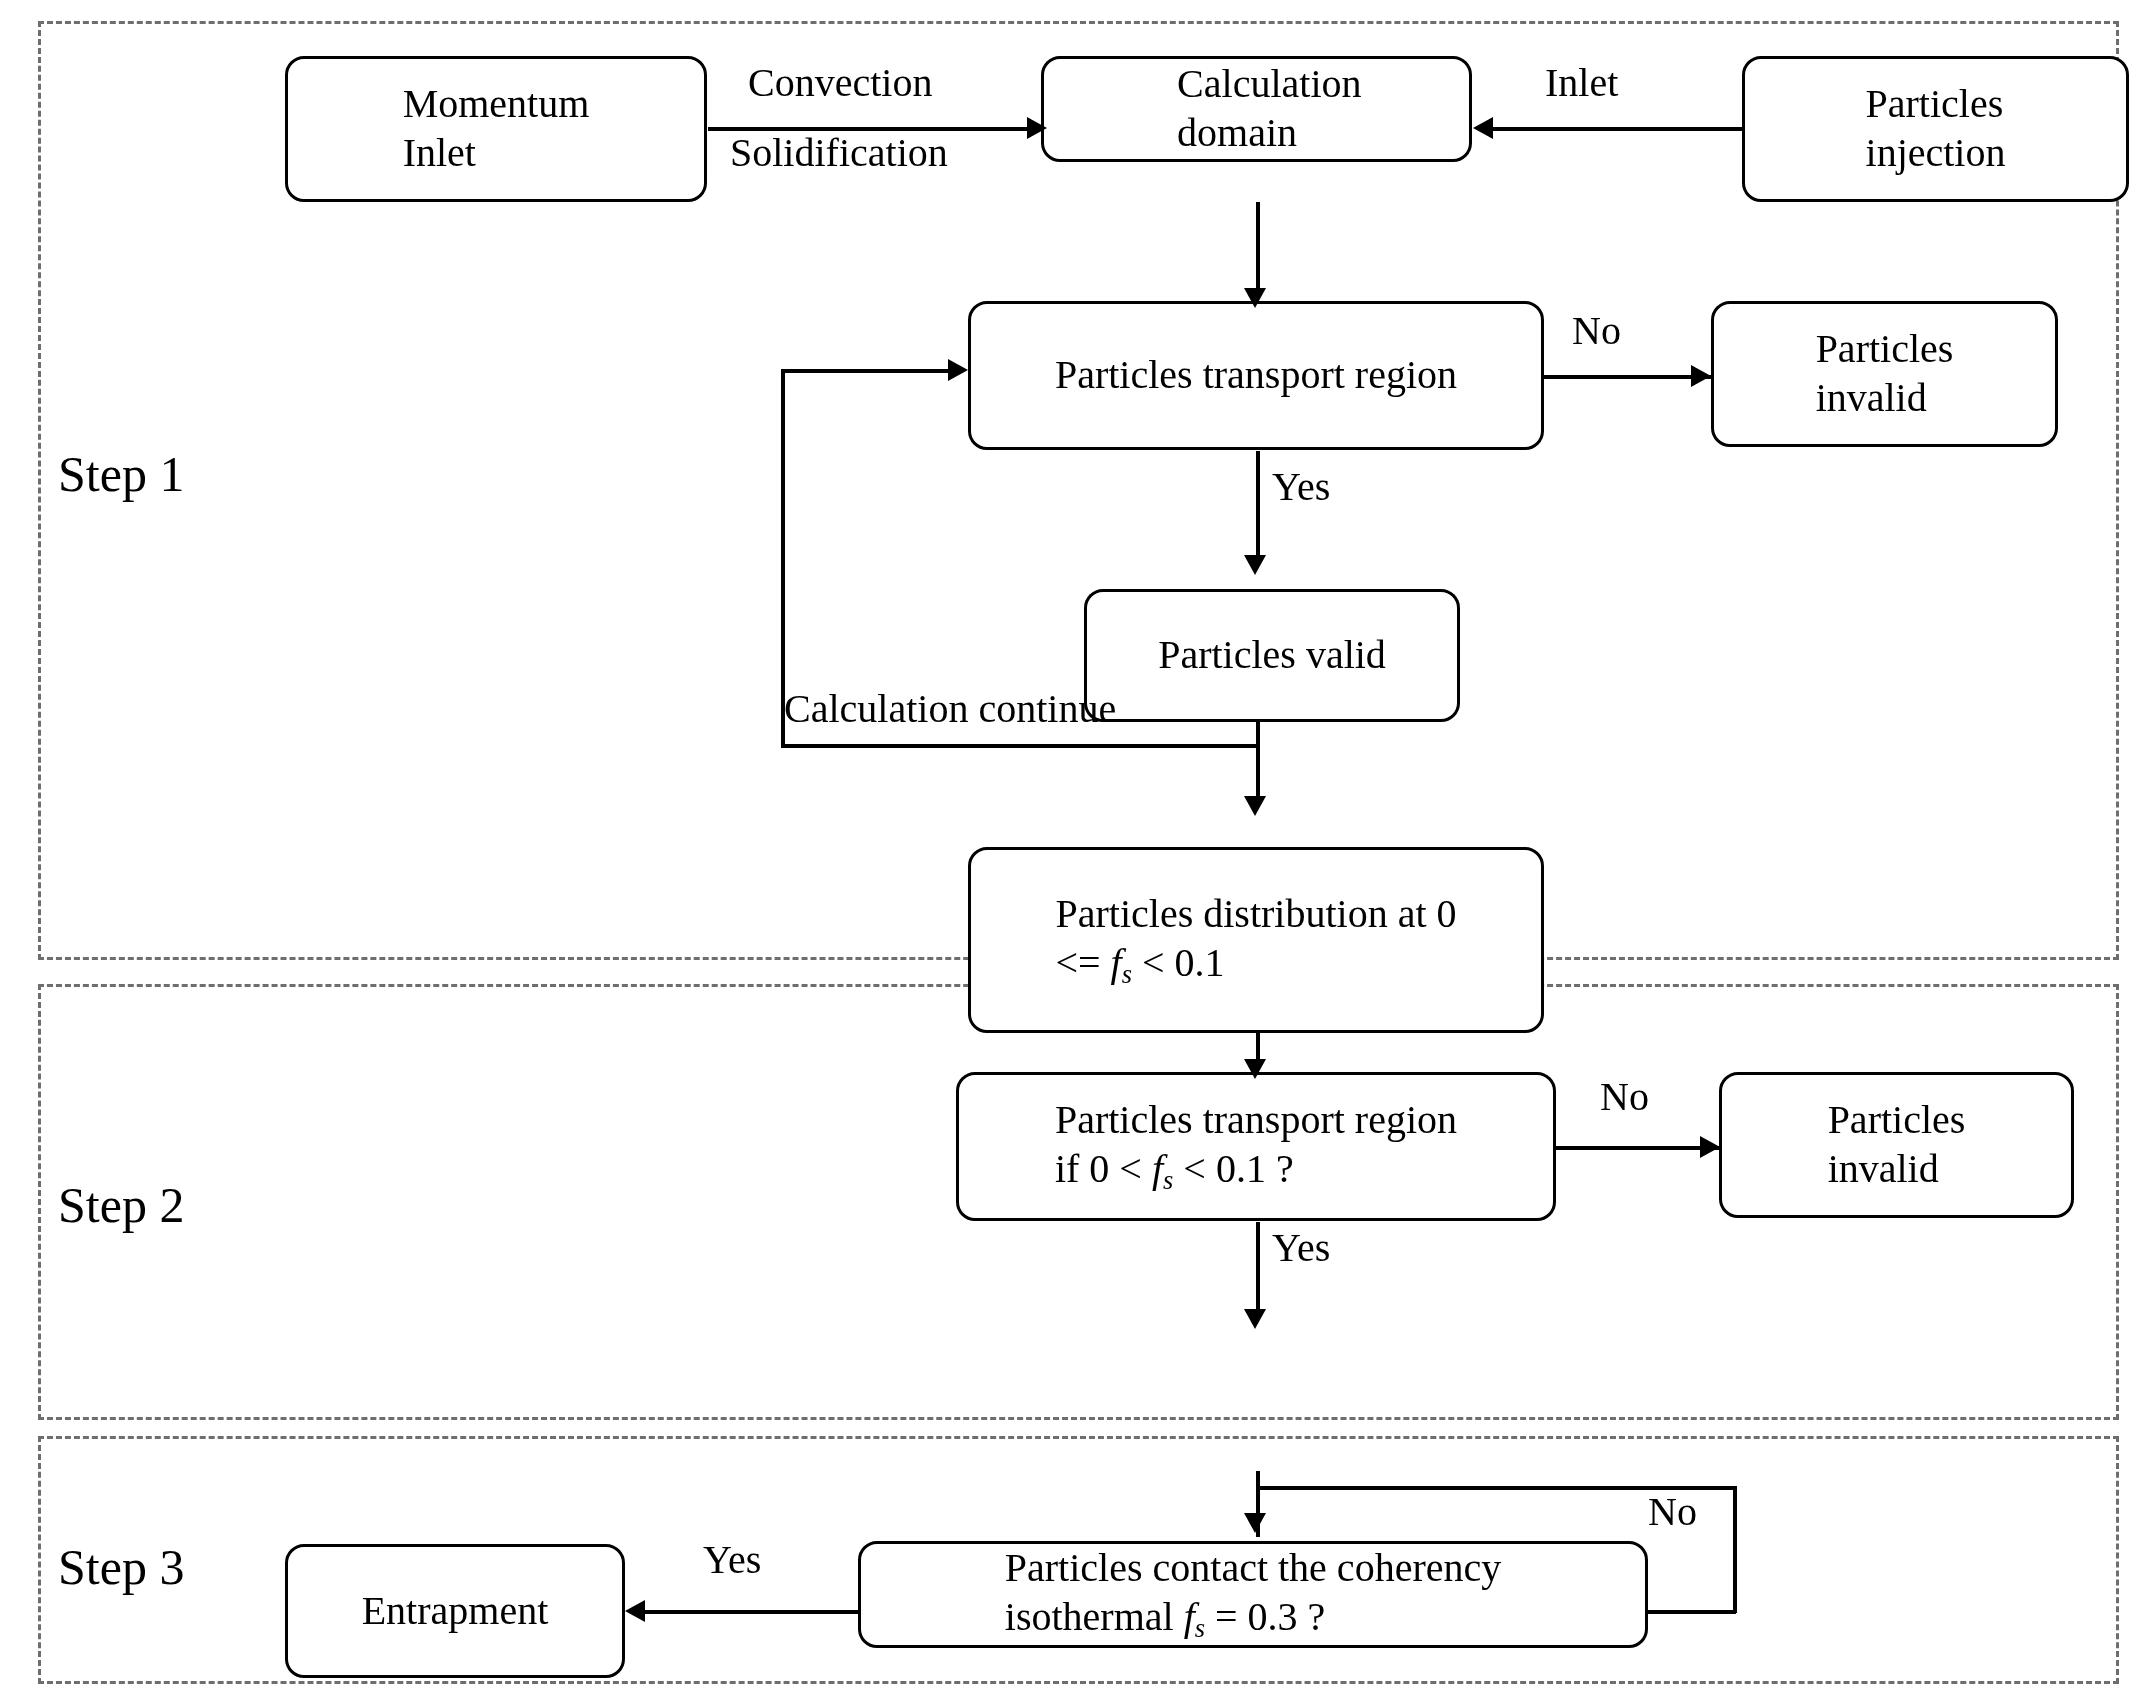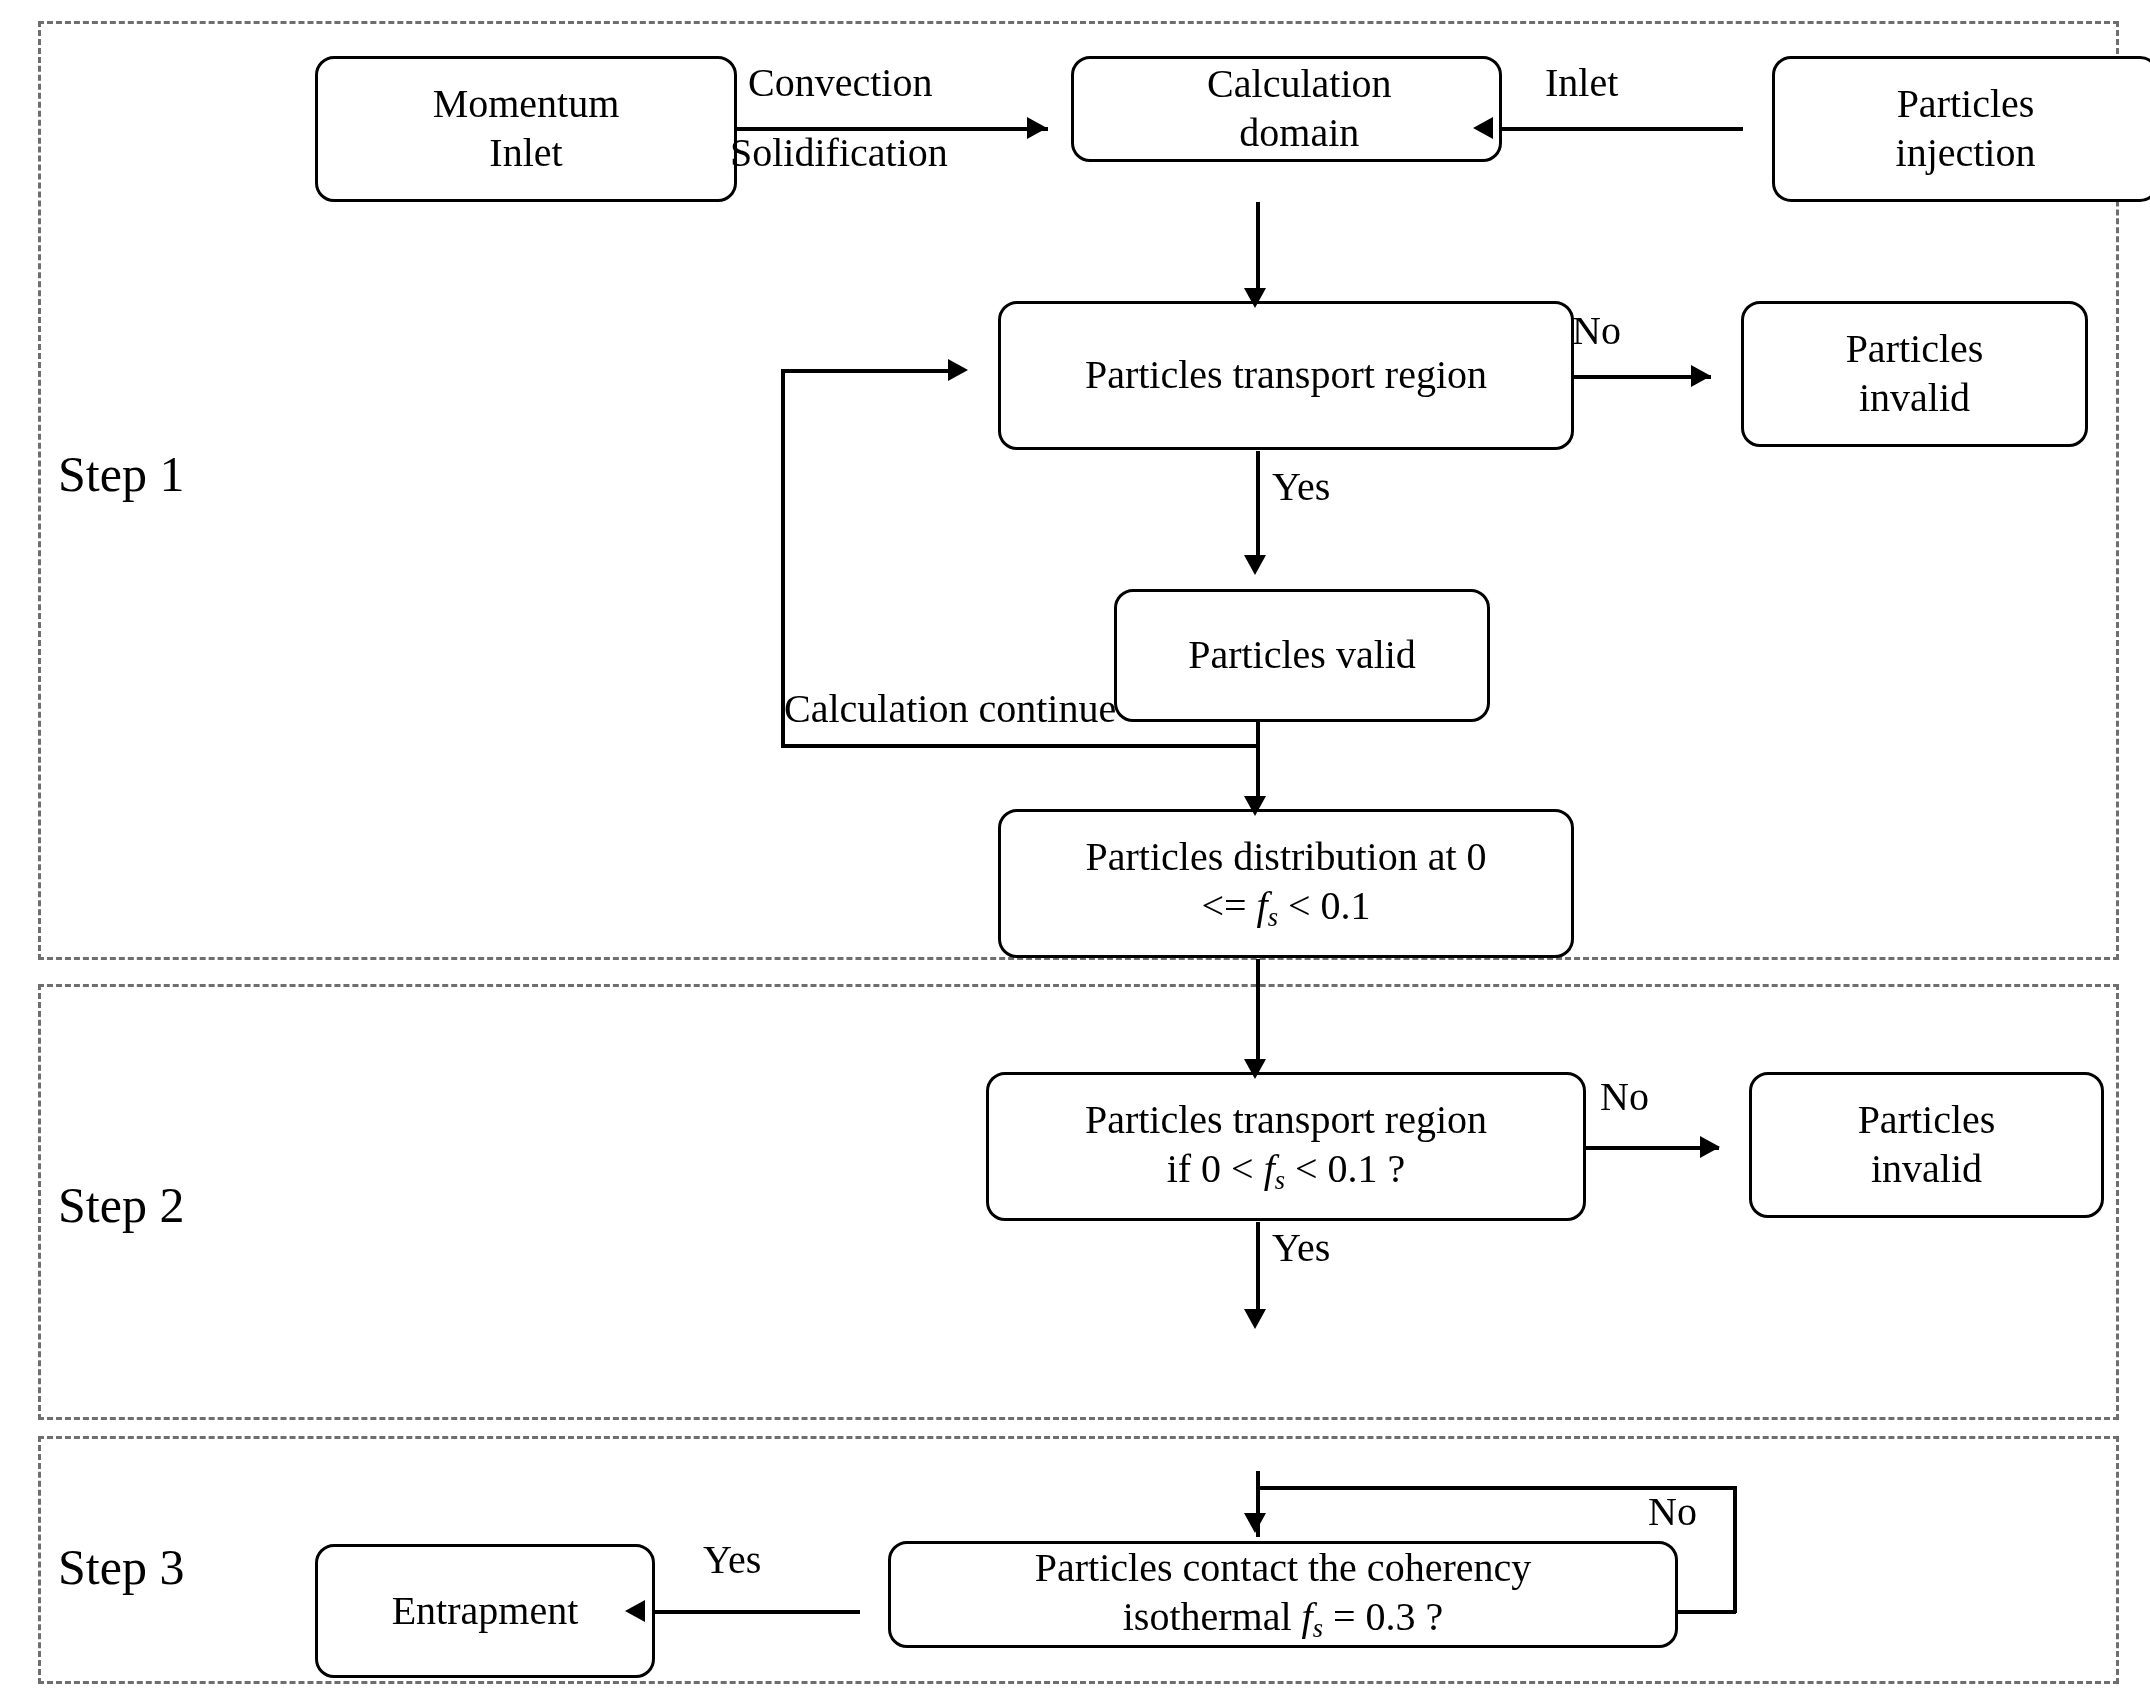--- a/index.html
+++ b/index.html
@@ -32,26 +32,24 @@
   
   .node {
     position: absolute;
     box-sizing: border-box;
     border: 3.7px solid #000000;
     border-radius: 19px;
     background: #ffffff;
     display: flex;
     align-items: center;
     justify-content: center;
-    text-align: center;
     font-size: 40px;
     line-height: 1.22;
     padding: 3px 7.4px;
     z-index: 3;
-    margin-left: 30px;
   }
   .node .txt { display: block; }
   .node .l1, .node .l2 { display: block; white-space: nowrap; }
   
   .mvar {
     font-style: italic;
     font-family: "Liberation Serif", "DejaVu Serif", serif;
   }
   .mvar sub {
     font-style: italic;
@@ -170,21 +168,21 @@
   <div class="line-v" style="left:1256px; top:702px; height:46px;"></div>
   <div class="line-h" style="left:781px; top:744px; width:477px;"></div>
   <div class="line-v" style="left:781px; top:369px; height:378px;"></div>
   <div class="line-h" style="left:781px; top:369px; width:170px;"></div>
   <div class="arrow arrow-right" style="left:948px; top:359px;"></div>
   <div class="edge-label" style="left:784px; top:687px;">Calculation continue</div>
 
   <div class="line-v" style="left:1256px; top:702px; height:103px;"></div>
   <div class="arrow arrow-down" style="left:1244px; top:796px;"></div>
 
-  <div class="node" style="left:968px; top:809px; width:576px; height:149px;">
+  <div class="node" style="left:968px; top:847px; width:576px; height:186px;">
     <span class="txt">
       <span class="l1">Particles distribution at 0</span>
       <span class="l2"><span>&lt;= </span><span class="mvar"><span>f</span><sub>s</sub></span><span> &lt; 0.1</span></span>
     </span>
   </div>
 
   <div class="step-box" style="left:38px; top:984px; width:2081px; height:436px;"></div>
   <div class="step-label" style="left:58px; top:1180px;">Step 2</div>
 
   <div class="line-v" style="left:1256px; top:959px; height:109px;"></div>

